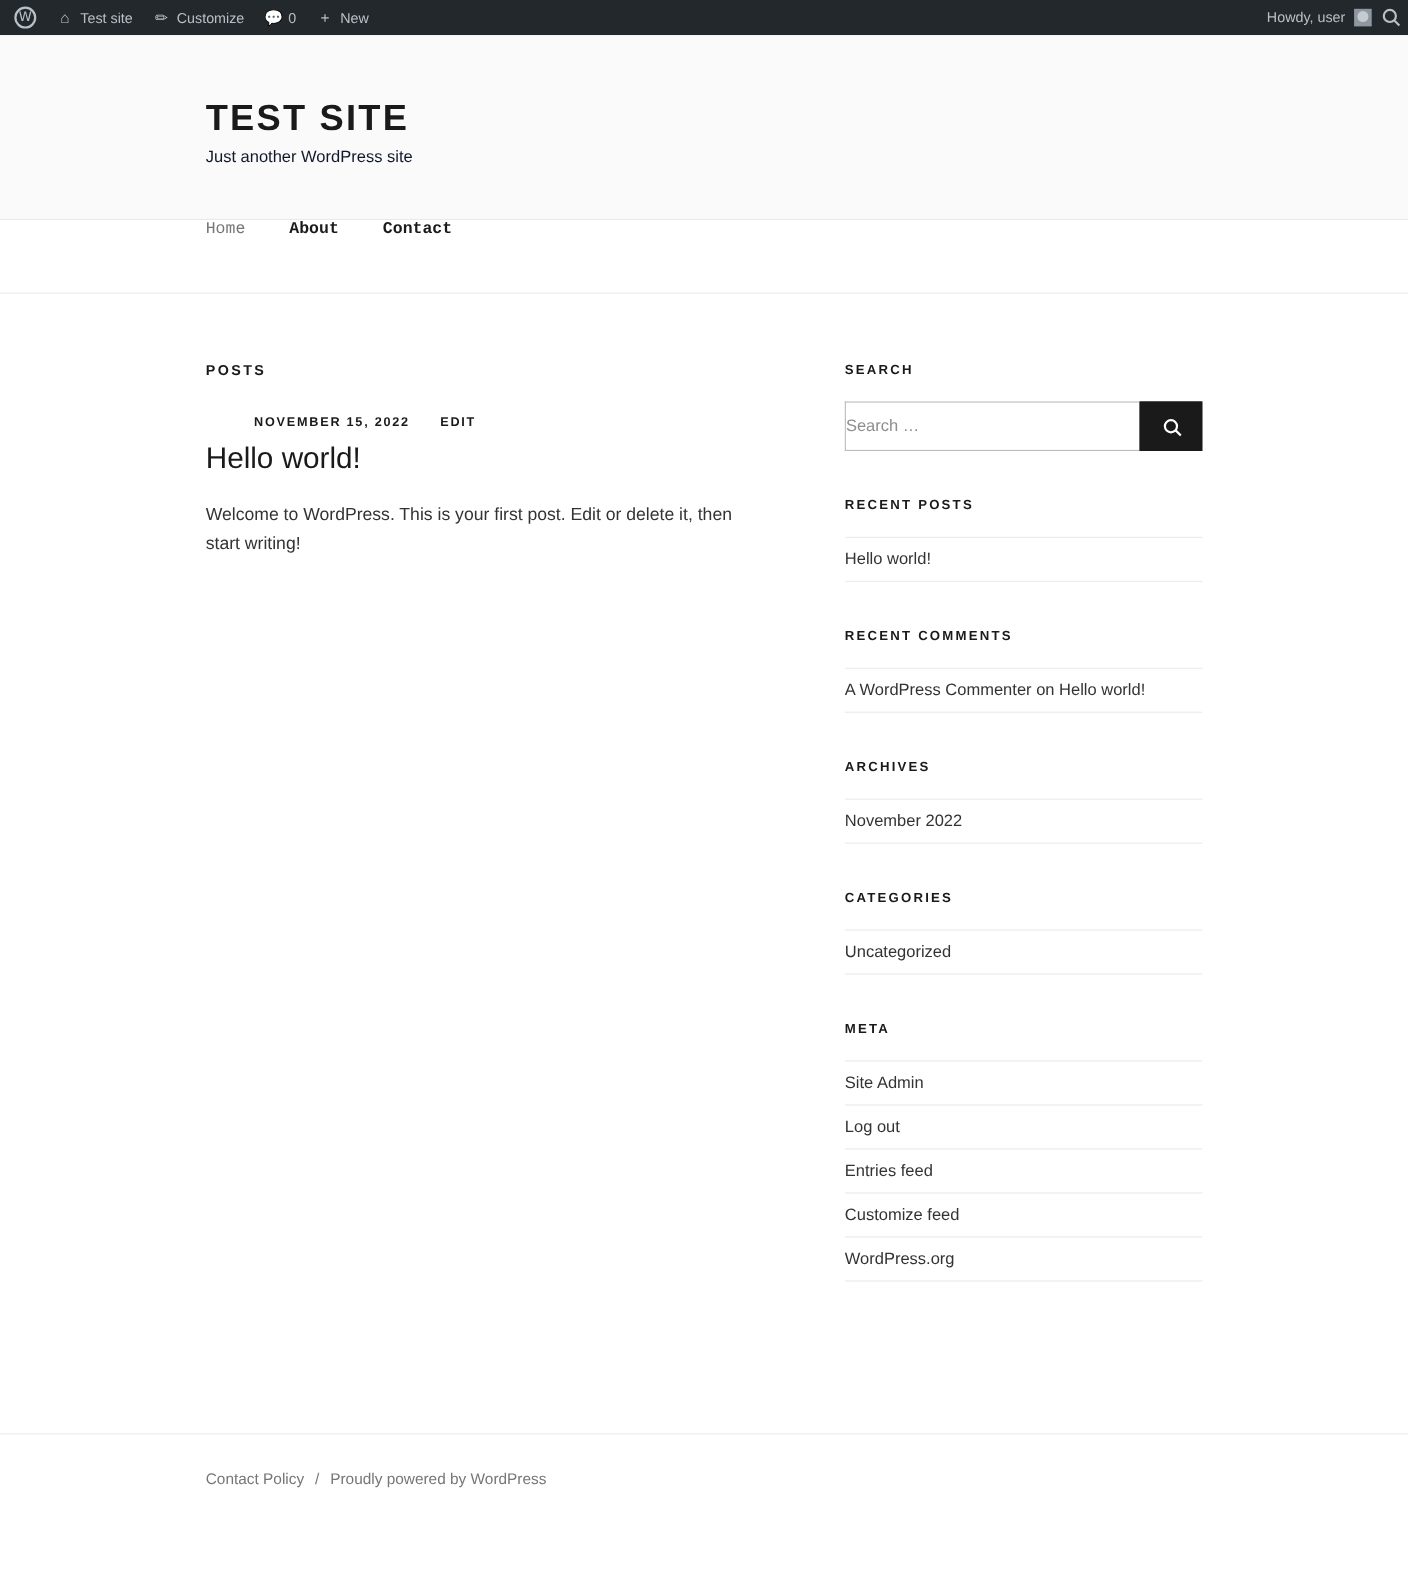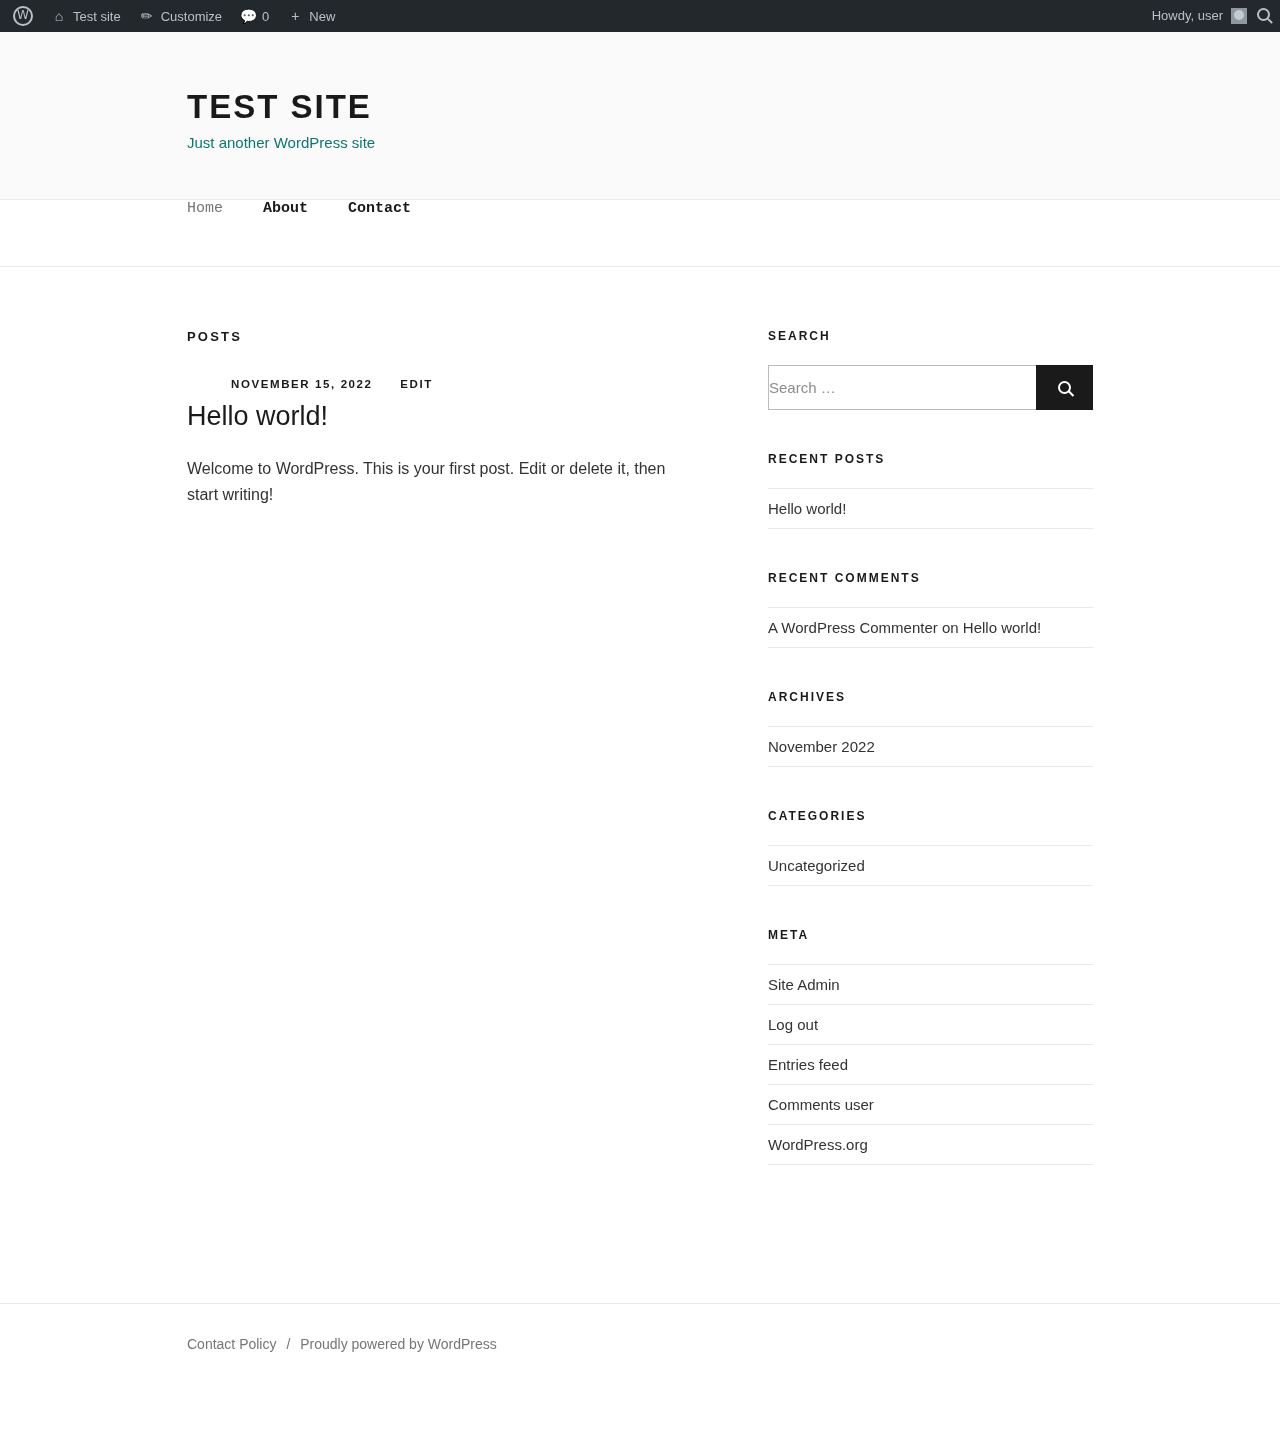--- a/index.html
+++ b/index.html
@@ -105,21 +105,21 @@
     font-size: 33px;
     font-weight: bold;
     letter-spacing: 2px;
     color: #1a1a1a;
     margin: 0 0 8px 0;
     text-transform: uppercase;
     font-family: "Liberation Sans", sans-serif;
   }
   .site-desc {
     font-size: 15px;
-    color: #0f766e;
+    color: #0f172a;
     margin: 0;
   }
 
   
   .site-nav {
     background: #ffffff;
     border-bottom: 1px solid #eaeaea;
     height: 67px;
   }
   .nav-inner {
@@ -389,21 +389,21 @@
         <li>
           <a href="#">Site Admin</a>
         </li>
         <li>
           <a href="#">Log out</a>
         </li>
         <li>
           <a href="#">Entries feed</a>
         </li>
         <li>
-          <a href="#">Comments user</a>
+          <a href="#">Customize feed</a>
         </li>
         <li>
           <a href="#">WordPress.org</a>
         </li>
       </ul>
     </section>
 
   </aside>
 </div>
 

